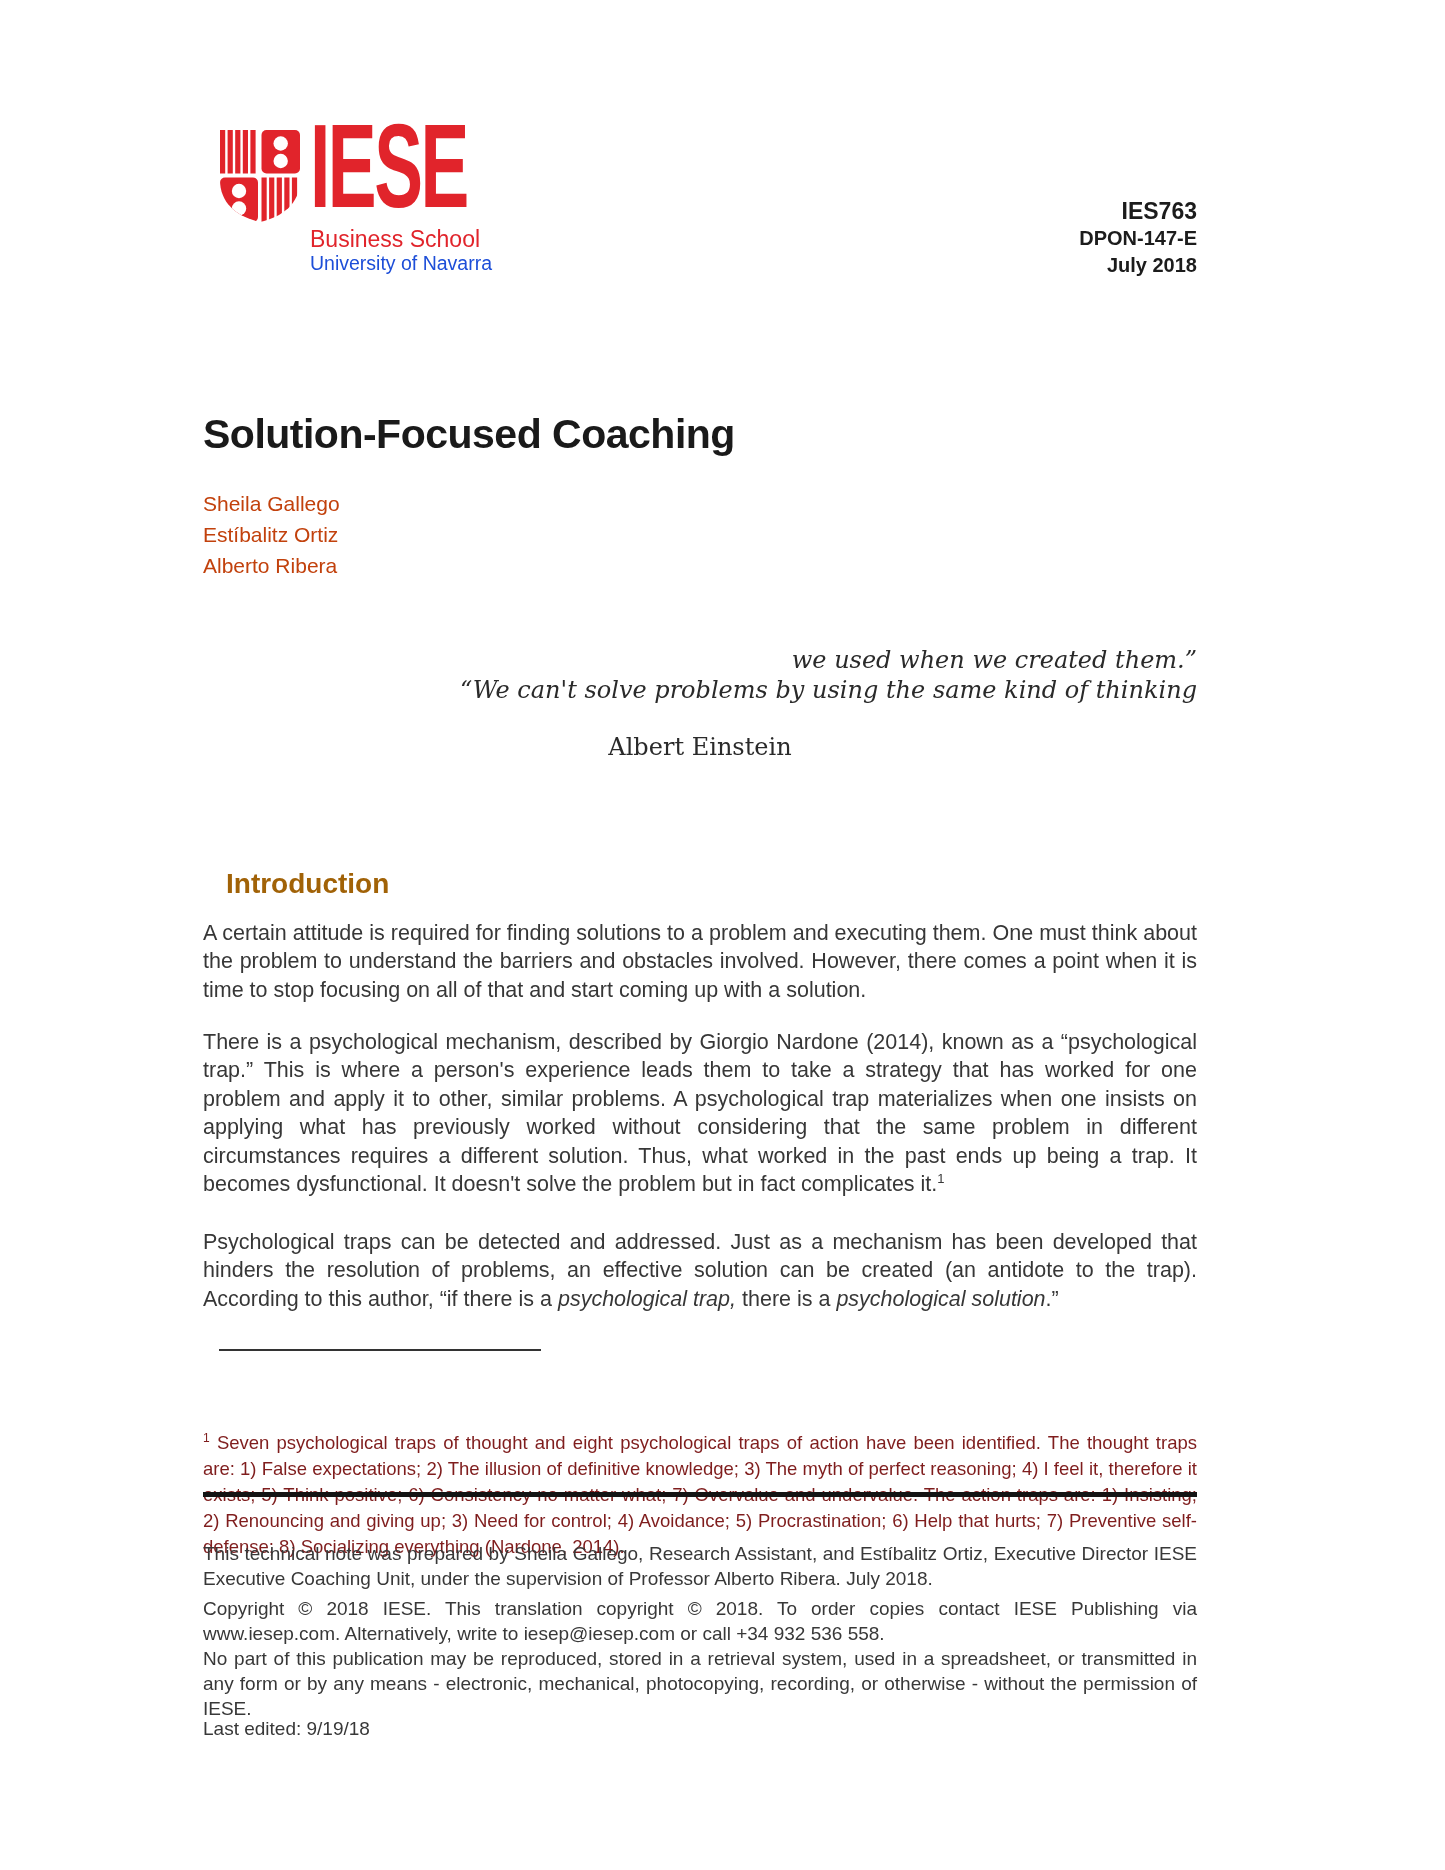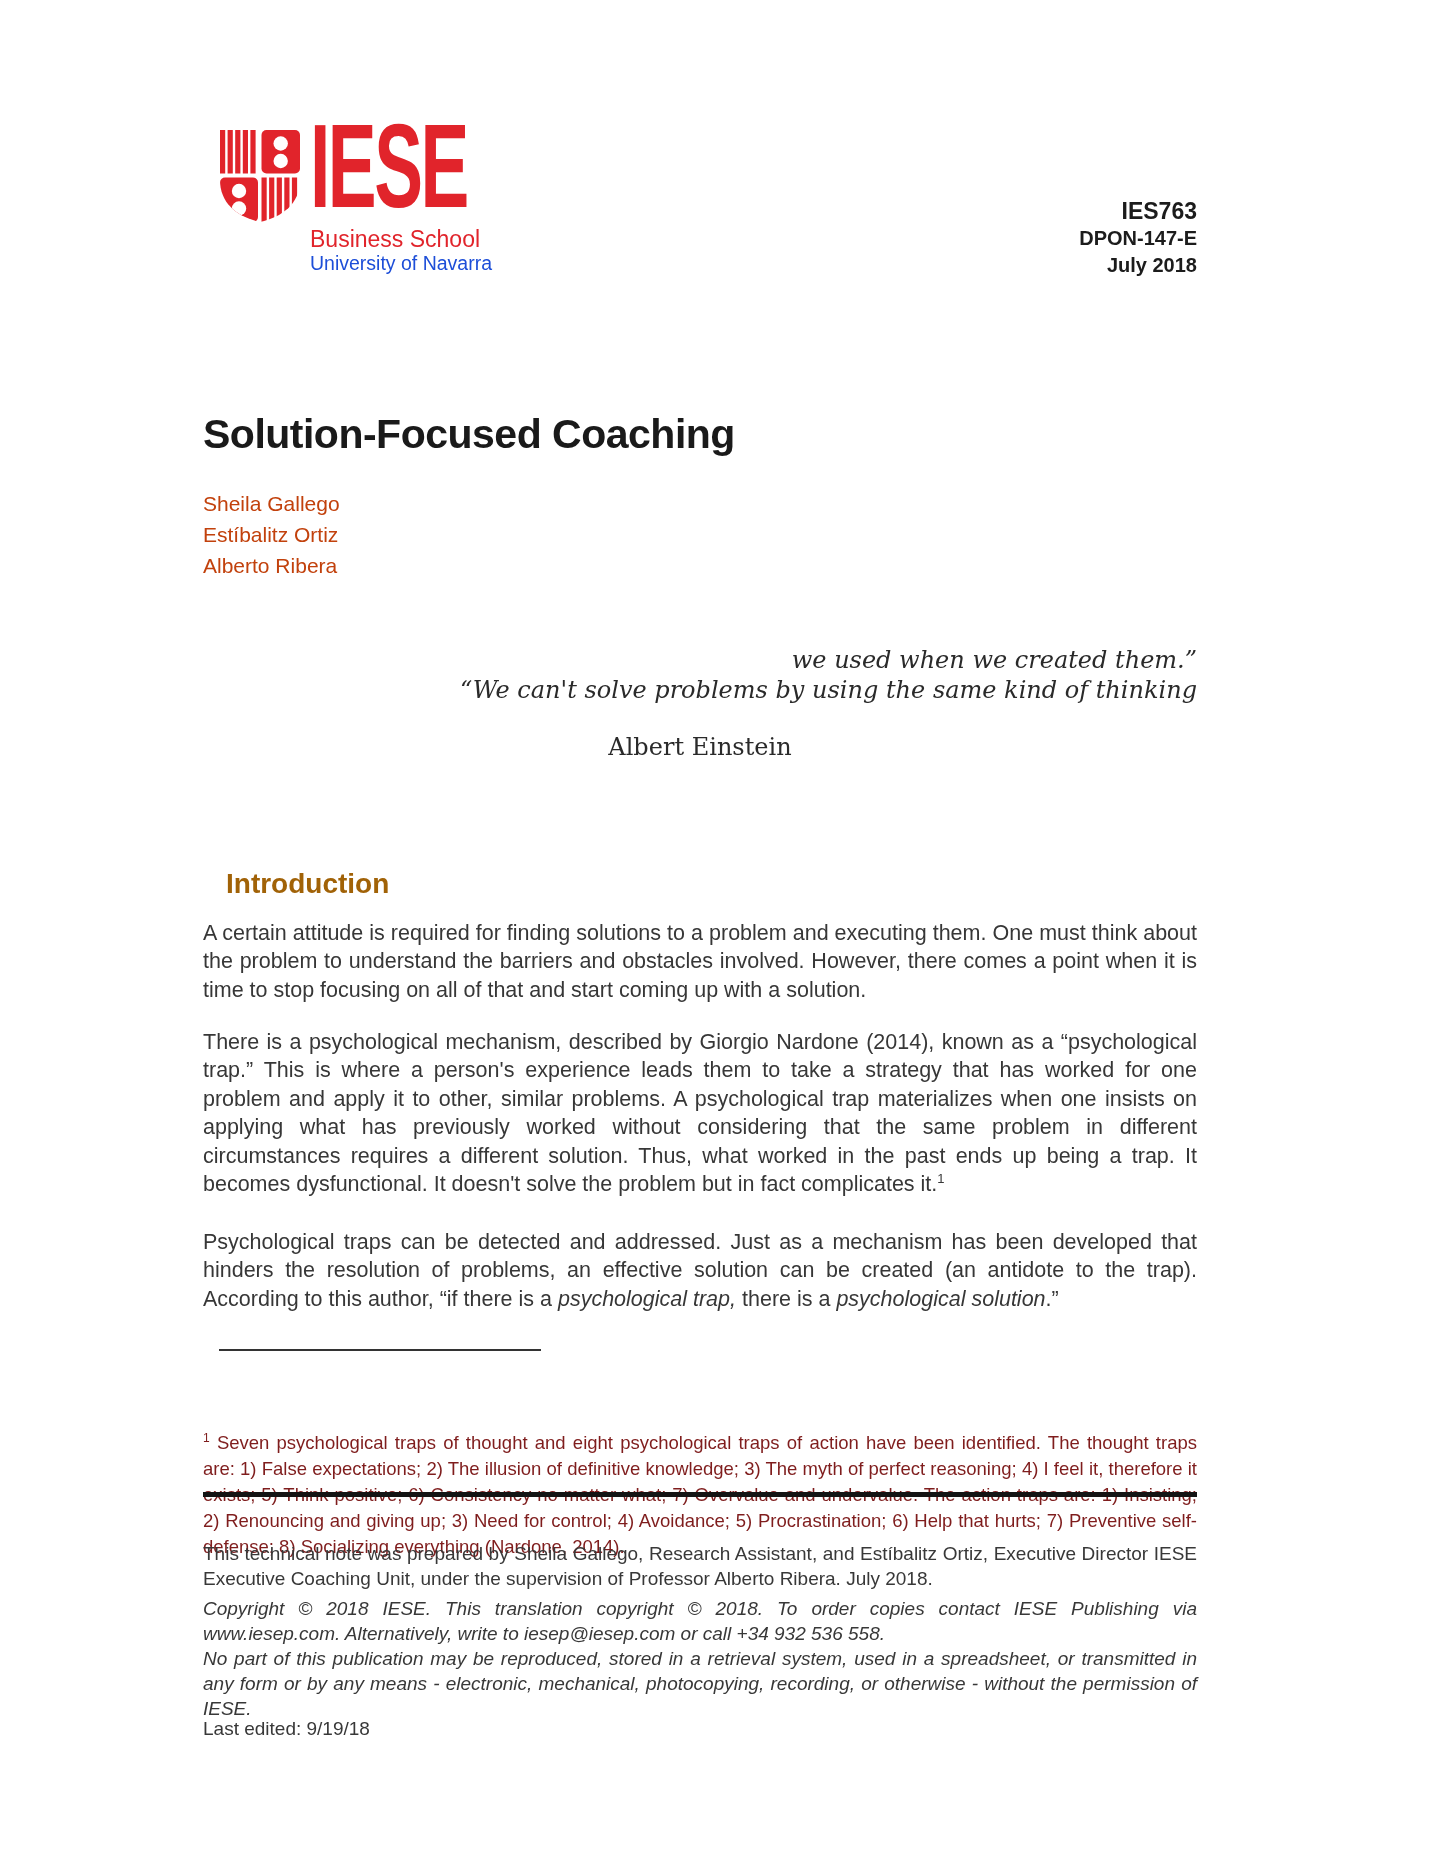--- a/index.html
+++ b/index.html
@@ -73,21 +73,21 @@
   .thick-rule{
     position:absolute;left:203px;top:1492px;width:994px;height:5px;
     background:#141414;
   }
   
   .footer-note{
     position:absolute;left:203px;width:994px;
     font-size:19px;line-height:25px;text-align:justify;color:#383838;
   }
   .technote{top:1522px;}
-  .copyright{top:1596px;font-style:italic;}
+  .copyright{top:1596px;}
   .copyright p{margin:0;}
   .last-edited{
     position:absolute;left:203px;top:1718px;
     font-size:19px;color:#383838;
   }
 </style>
 </head>
 <body>
 
 <div class="page">

